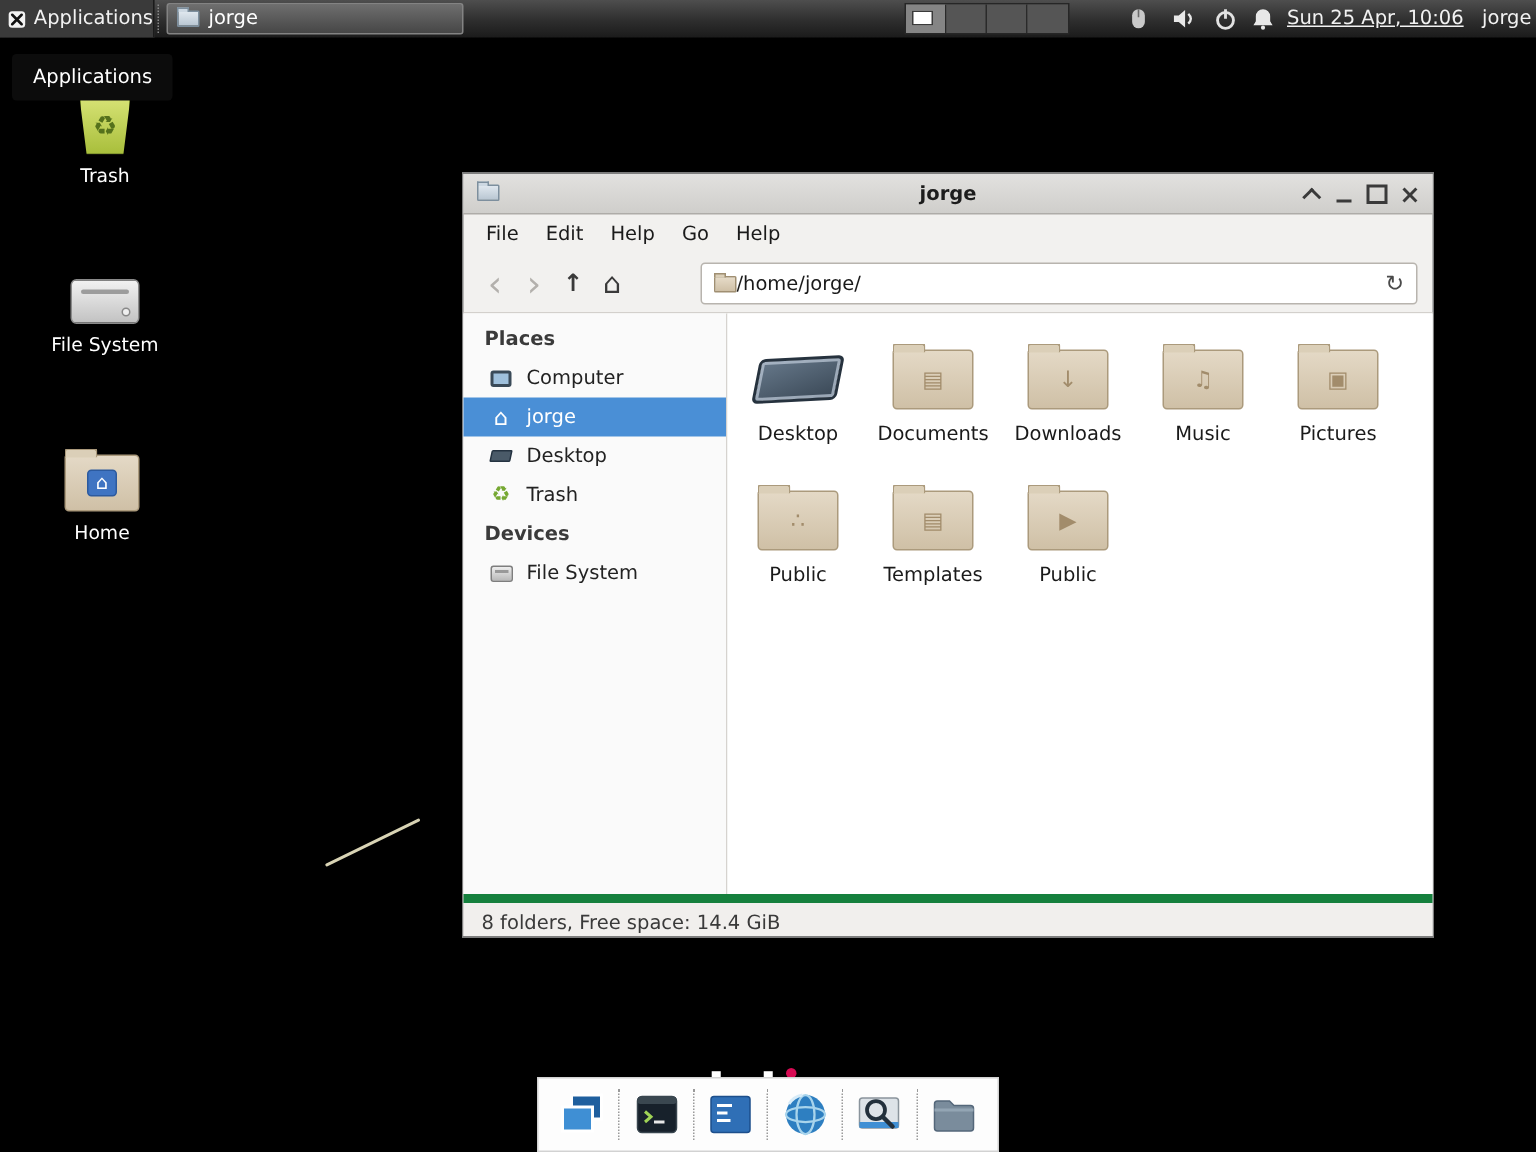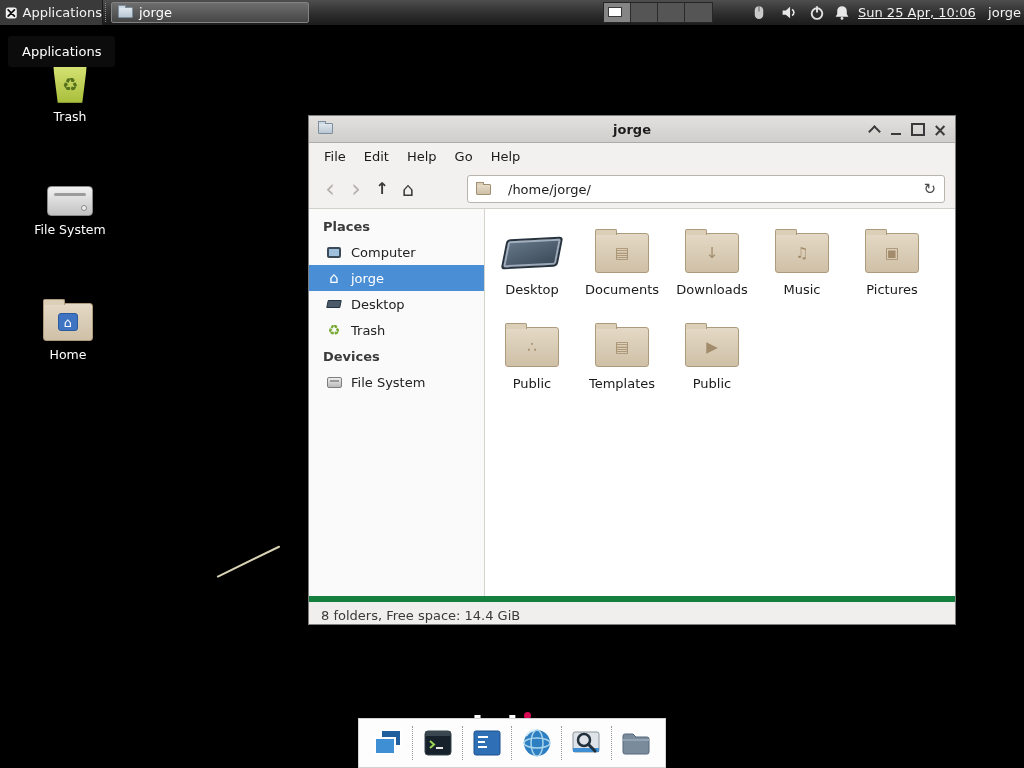--- a/index.html
+++ b/index.html
@@ -83,21 +83,21 @@
              padding-left:6px; gap:0; }
   .menubar span { padding:4px 9px; color:#1a1a1a; }
 
   .toolbar { position:absolute; left:0; top:53px; right:0; height:40px; display:flex; align-items:center;
              padding-left:8px; border-bottom:1px solid #d3d0cc; }
   .nav-b { width:26px; text-align:center; }
   .nav-chev { font-size:24px; color:#b3b0ac; line-height:20px; }
   .nav-dark { font-size:16px; font-weight:bold; color:#3a3a3a; }
   .nav-home { font-size:19px; color:#3a3a3a; }
   .pathbar { position:absolute; left:158px; right:10px; top:6px; height:28px; background:#fff;
-             border:1px solid #b8b4ae; border-radius:3px; display:flex; align-items:center; padding:0 8px; gap:17px; }
+             border:1px solid #b8b4ae; border-radius:3px; display:flex; align-items:center; padding:0 8px; gap:0; }
   .pathbar .addr { flex:1; color:#1a1a1a; }
   .reload { color:#4a4a4a; font-size:15px; }
 
   .content { position:absolute; left:0; top:93px; right:0; bottom:28px; background:#fff; }
   .sidebar { position:absolute; left:0; top:0; bottom:0; width:176px; background:#fafafa;
              border-right:1px solid #d6d3cf; }
   .side-h { position:absolute; left:14px; font-weight:bold; color:#3a3a3a; }
   .side-item { position:absolute; left:0; right:0; height:26px; display:flex; align-items:center; color:#222; }
   .side-item .ic { width:18px; display:flex; justify-content:center; margin-left:16px; margin-right:8px; }
   .side-item.sel { background:#4a8fd6; color:#fff; }

